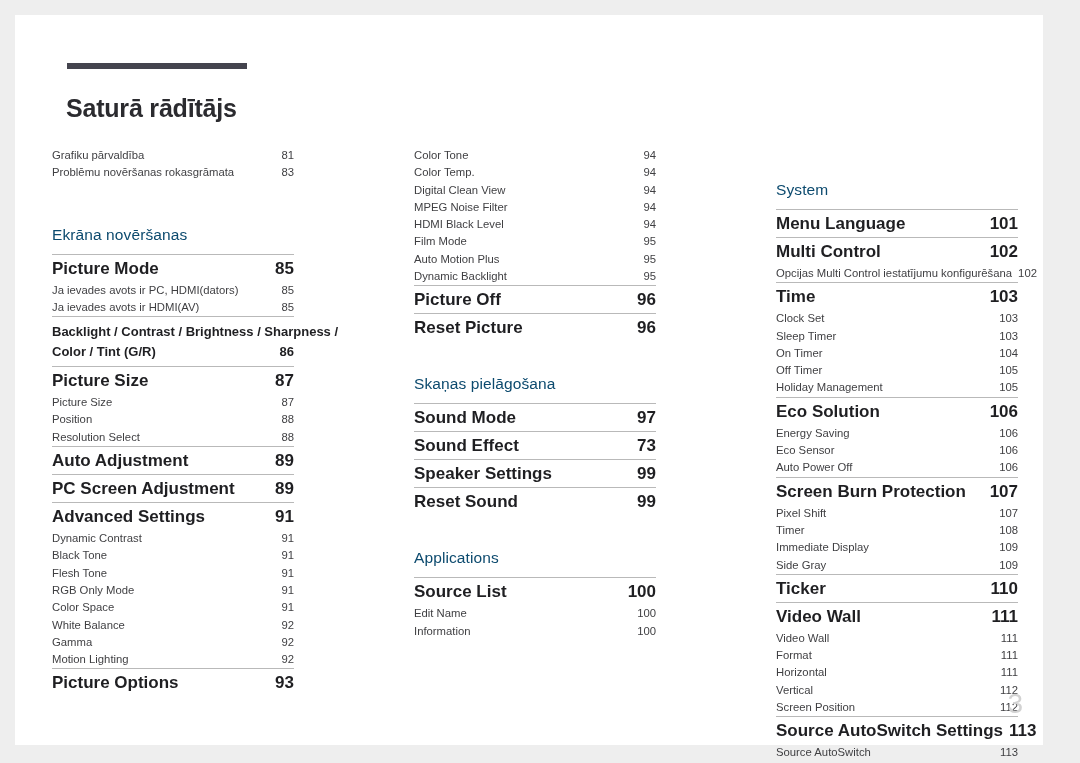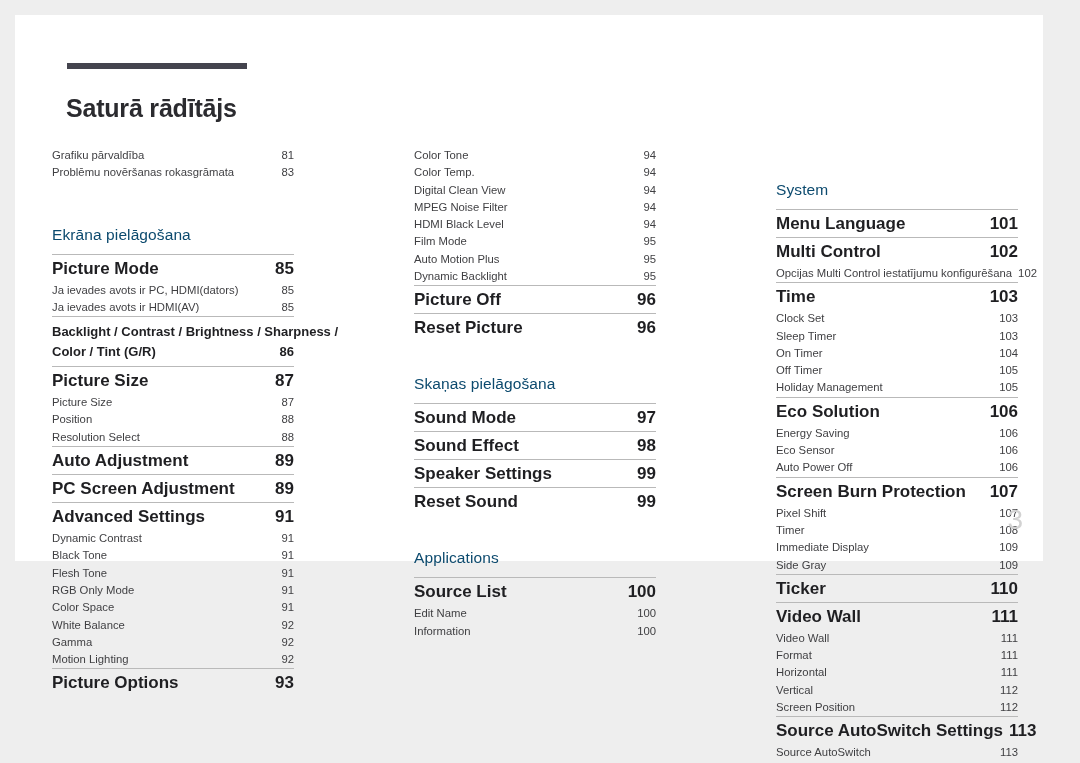--- a/index.html
+++ b/index.html
@@ -13,21 +13,21 @@
     overflow: hidden;
     font-family: "Liberation Sans", sans-serif;
     -webkit-font-smoothing: antialiased;
   }
 
   .page {
     position: absolute;
     left: 15px;
     top: 15px;
     width: 1028px;
-    height: 546px;
+    height: 730px;
     background: #ffffff;
   }
 
   
   .title-rule {
     position: absolute;
     left: 52px;
     top: 48px;
     width: 180px;
     height: 6px;
@@ -144,21 +144,21 @@
           <div class="entry sub tight">
             <span class="label">Grafiku pārvaldība</span>
             <span class="pg">81</span>
           </div>
           <div class="entry sub tight">
             <span class="label">Problēmu novēršanas rokasgrāmata</span>
             <span class="pg">83</span>
           </div>
         </div>
         <div class="sec-gap-lg"></div>
-        <div class="sec-title">Ekrāna pielāgošana</div>
+        <div class="sec-title">Ekrāna novēršanas</div>
         <div class="group">
           <div class="entry main">
             <span class="label">Picture Mode</span>
             <span class="pg">85</span>
           </div>
           <div class="entry sub tight">
             <span class="label">Ja ievades avots ir PC, HDMI(dators)</span>
             <span class="pg">85</span>
           </div>
           <div class="entry sub tight">
@@ -301,21 +301,21 @@
         <div class="sec-title">Skaņas pielāgošana</div>
         <div class="group">
           <div class="entry main">
             <span class="label">Sound Mode</span>
             <span class="pg">97</span>
           </div>
         </div>
         <div class="group">
           <div class="entry main">
             <span class="label">Sound Effect</span>
-            <span class="pg">98</span>
+            <span class="pg">73</span>
           </div>
         </div>
         <div class="group">
           <div class="entry main">
             <span class="label">Speaker Settings</span>
             <span class="pg">99</span>
           </div>
         </div>
         <div class="group">
           <div class="entry main">

